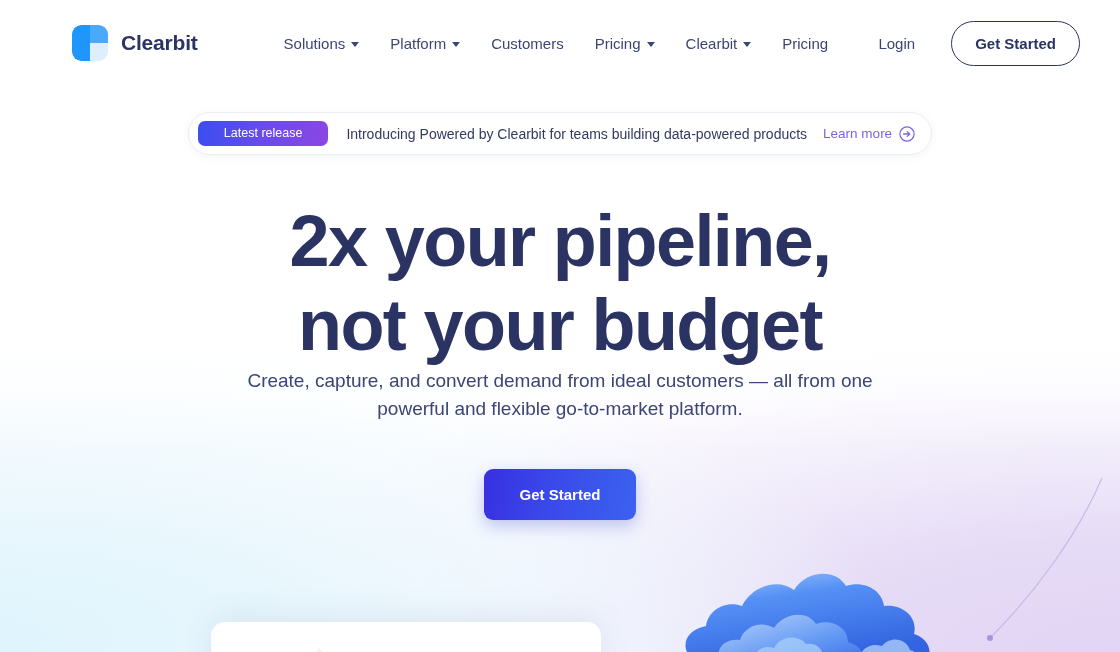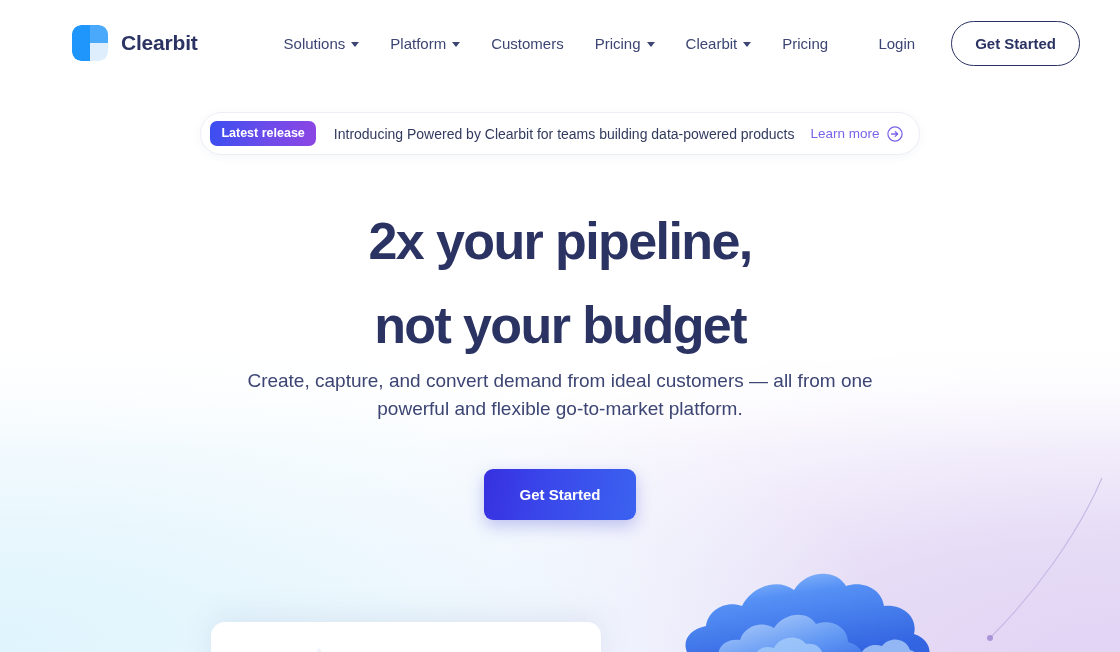--- a/index.html
+++ b/index.html
@@ -178,22 +178,22 @@
     border: 1px solid #eceef6;
     border-radius: 30px;
     padding: 8px 14px 8px 9px;
     box-shadow: 0 2px 10px rgba(60,70,130,0.05);
   }
   #announce-badge {
     display: inline-block;
     background: linear-gradient(95deg, #3b4ef0 0%, #6b4bea 52%, #8b46e4 100%);
     color: #ffffff;
     font-size: 12.5px;
-    font-weight: 700;
-    padding: 5px 11px 6px;
+    font-weight: 400;
+    padding: 5px 26px 6px;
     border-radius: 7px;
     white-space: nowrap;
   }
   #announce-text {
     font-size: 14px;
     color: #323a5e;
     white-space: nowrap;
   }
   #announce-link {
     display: inline-flex;
@@ -205,21 +205,21 @@
     cursor: pointer;
     margin-left: -2px;
     margin-right: 2px;
     white-space: nowrap;
     text-align: center;
   }
   #announce-link-arrow { display: block; }
 
   #hero-headline {
     margin-top: 44px;
-    font-size: 52px;
+    font-size: 72px;
     line-height: 84px;
     font-weight: 700;
     color: #2b3363;
     letter-spacing: -1.6px;
   }
   #hero-headline .hl-line { display: block; }
 
   #hero-subhead {
     font-size: 19px;
     line-height: 28px;

